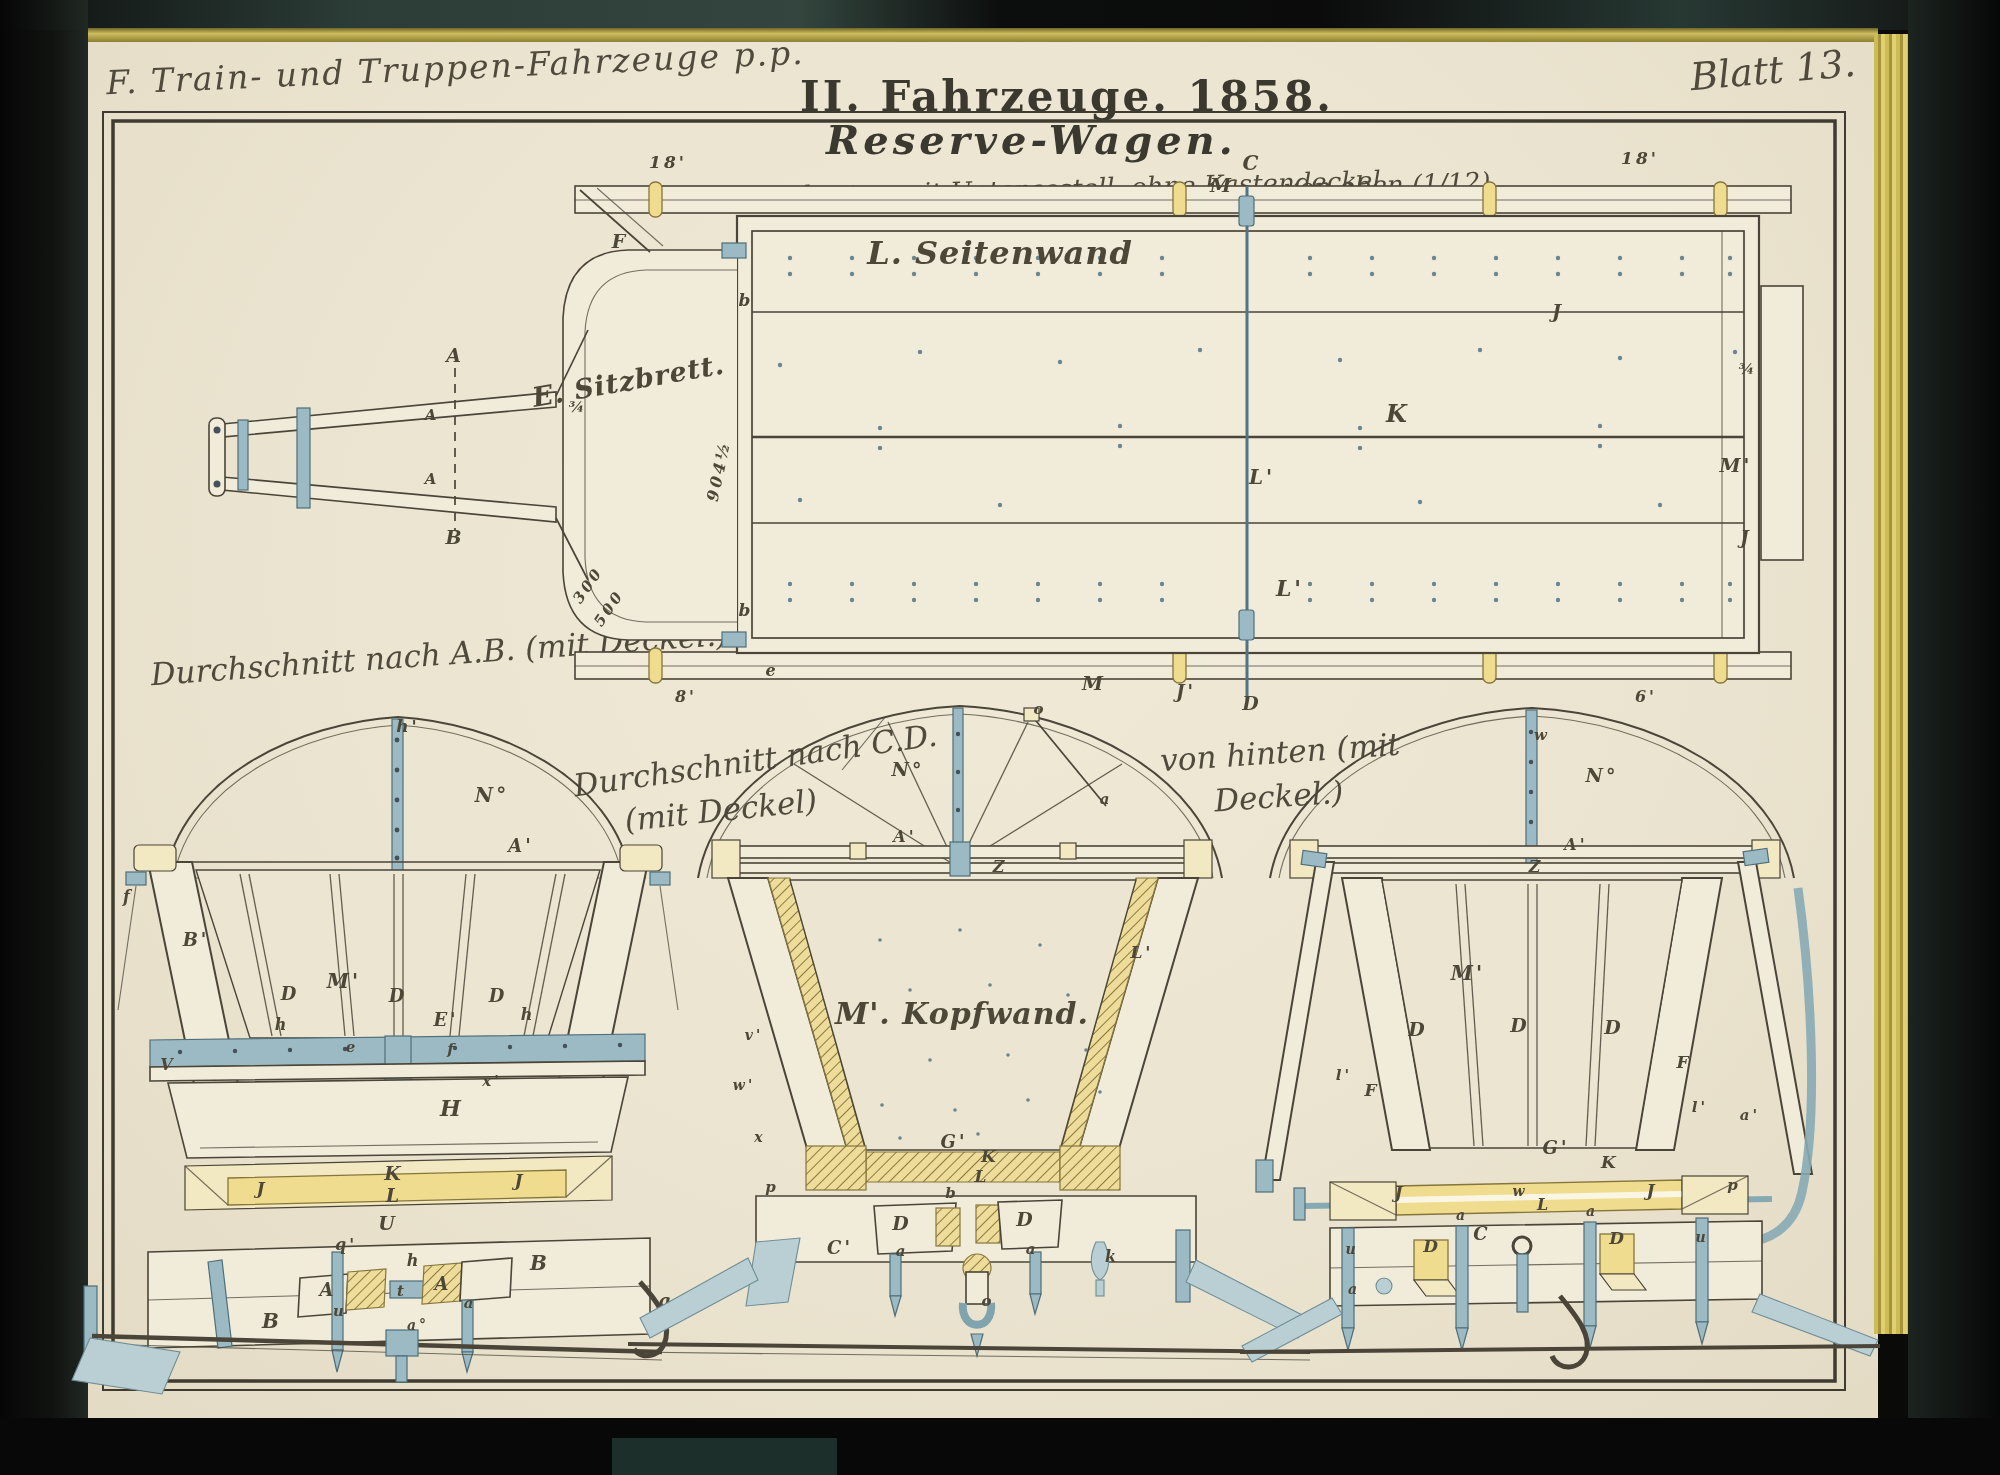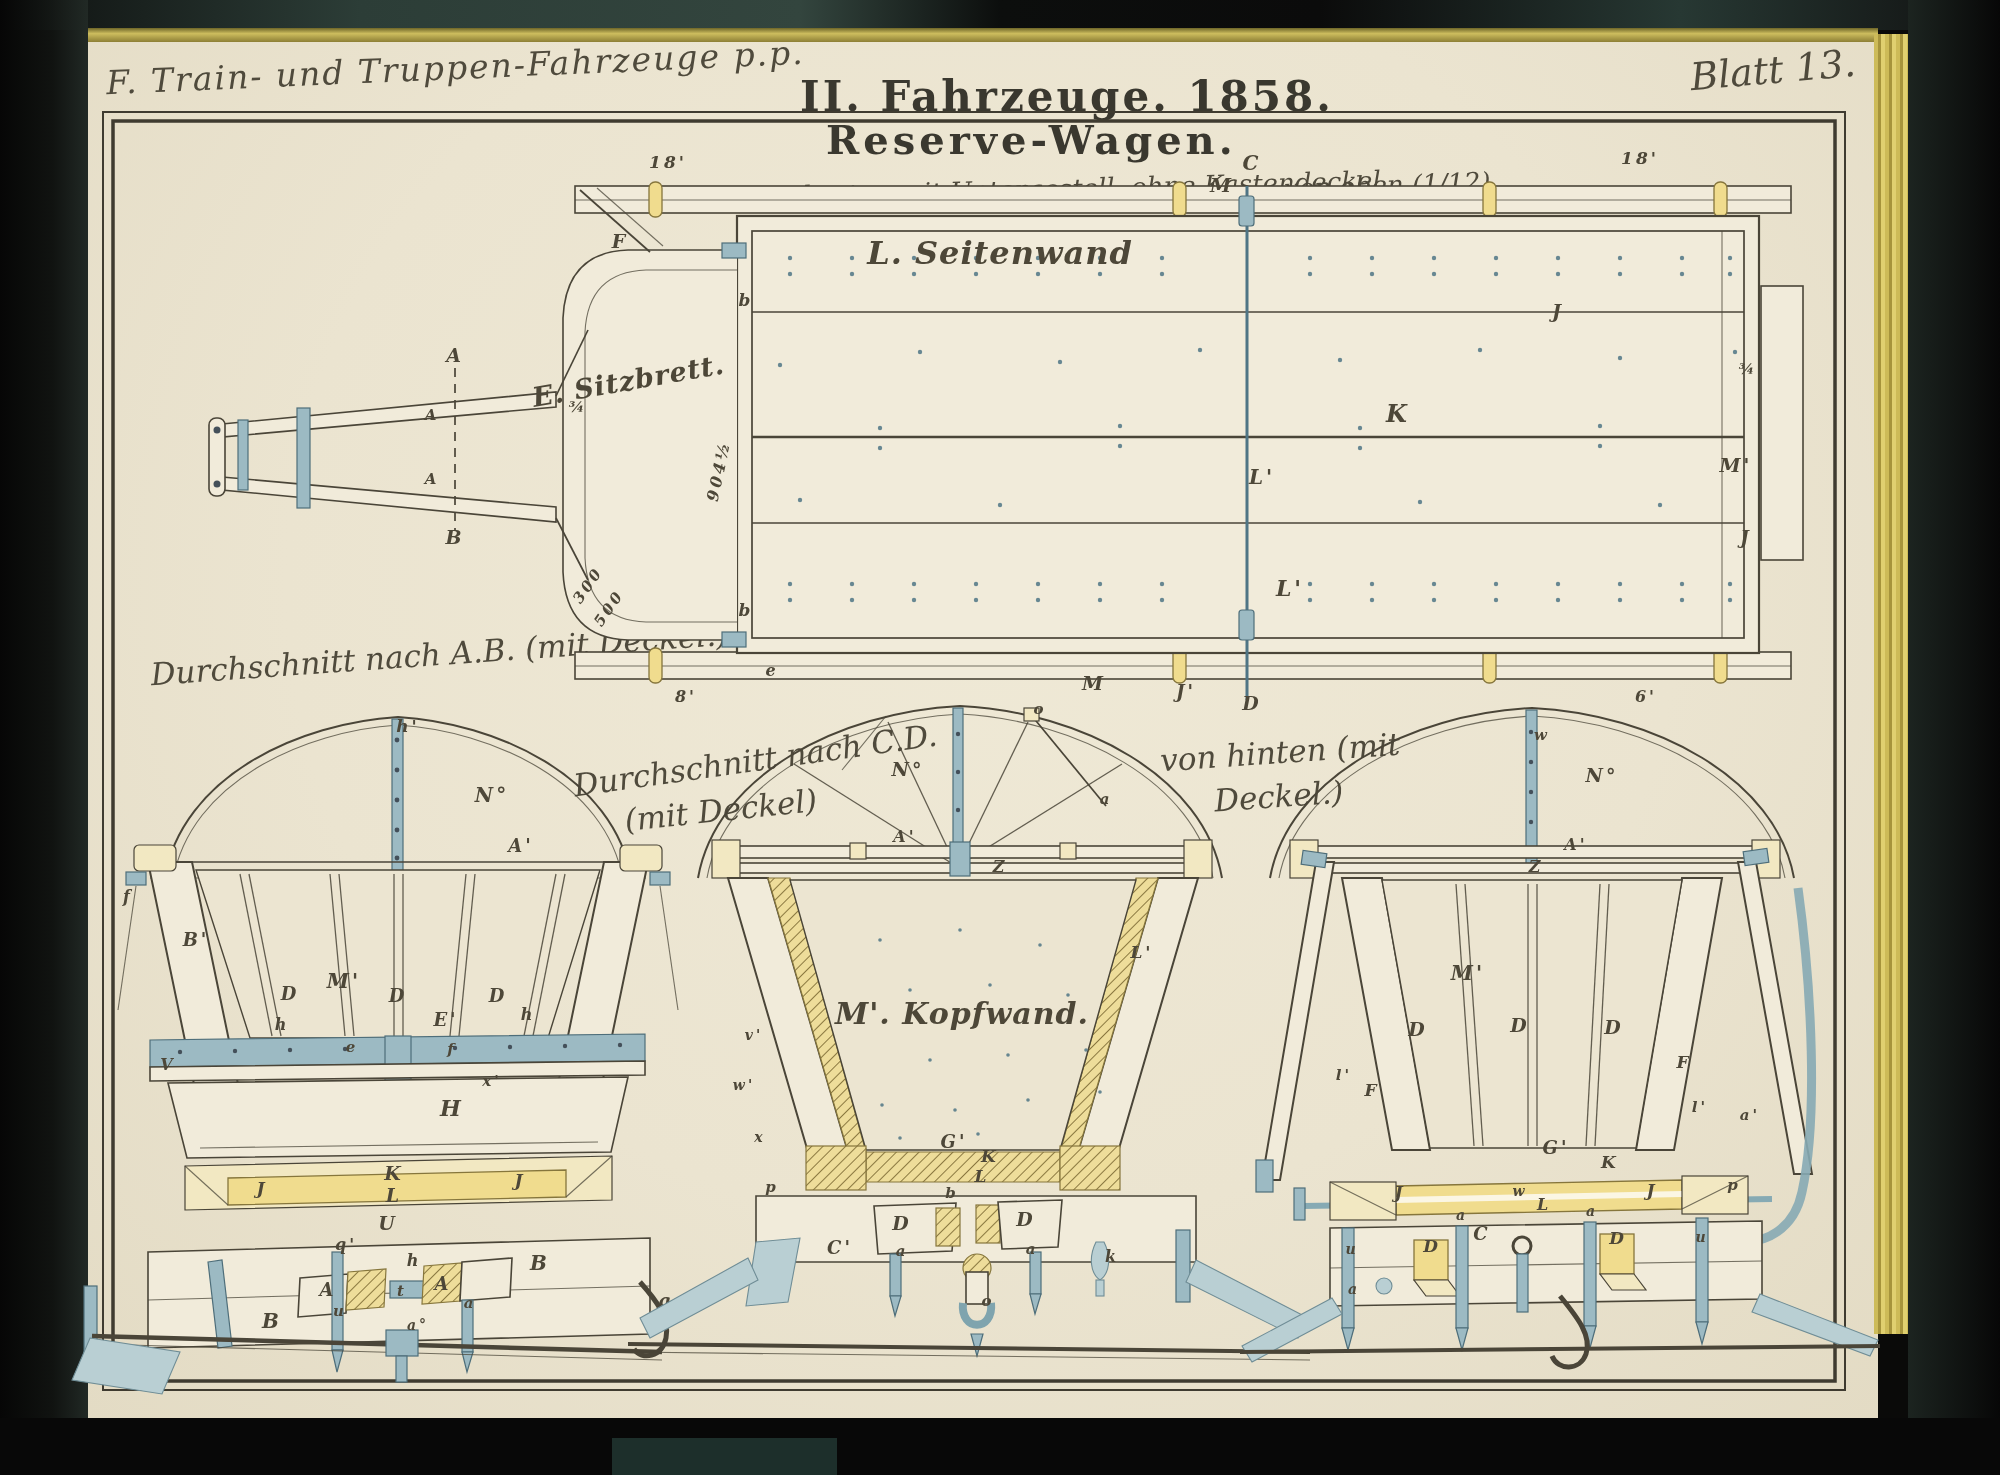--- a/index.html
+++ b/index.html
@@ -18,21 +18,21 @@
     box-shadow:0 0 18px #000 inset 0 0 0 0;}
   .gilt-top{position:absolute;left:88px;top:28px;width:1790px;height:14px;
     background:linear-gradient(180deg,#6e6628,#cdbd5e 40%,#8d7f35);}
   .fore-edge{position:absolute;left:1874px;top:34px;width:36px;height:1300px;
     background:repeating-linear-gradient(90deg,#cdbb58 0 4px,#a6943c 4px 7px,#e0d070 7px 11px);}
   
   .hdr,.cap{position:absolute;color:#4f4a3c;white-space:nowrap;}
   .series{left:106px;top:48px;font-size:33px;font-style:italic;transform:rotate(-2.5deg);letter-spacing:2px;}
   .plate{left:800px;top:72px;font-size:42px;font-weight:bold;letter-spacing:3px;color:#3a382f;}
   .blatt{left:1690px;top:48px;font-size:38px;font-style:italic;transform:rotate(-5deg);}
-  .subject{left:826px;top:116px;font-size:40px;font-weight:bold;letter-spacing:4px;color:#3a382f;}
+  .subject{left:826px;top:116px;font-size:40px;font-weight:bold;letter-spacing:4px;color:#3a382f;font-style:italic;}
   .cap{font-style:italic;}
   .capmainL{left:714px;top:174px;font-size:26px;transform:rotate(-1.5deg);}
   .capmainR{left:1284px;top:170px;font-size:26px;transform:rotate(-2deg);}
   .capAB{left:150px;top:636px;font-size:31px;transform:rotate(-4deg);}
   .capCD1{left:572px;top:742px;font-size:31px;transform:rotate(-8deg);}
   .capCD2{left:624px;top:792px;font-size:31px;transform:rotate(-6deg);}
   .capRear1{left:1160px;top:734px;font-size:31px;transform:rotate(-4deg);}
   .capRear2{left:1214px;top:778px;font-size:31px;transform:rotate(-4deg);}
   
   svg.plate{position:absolute;left:0;top:0;width:2000px;height:1475px;}

